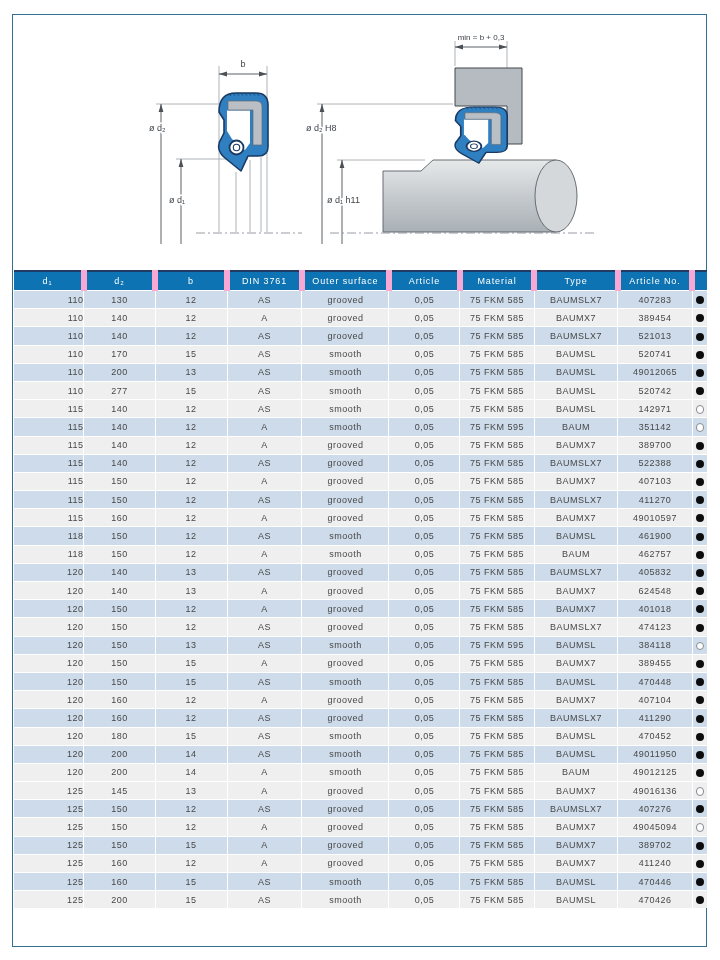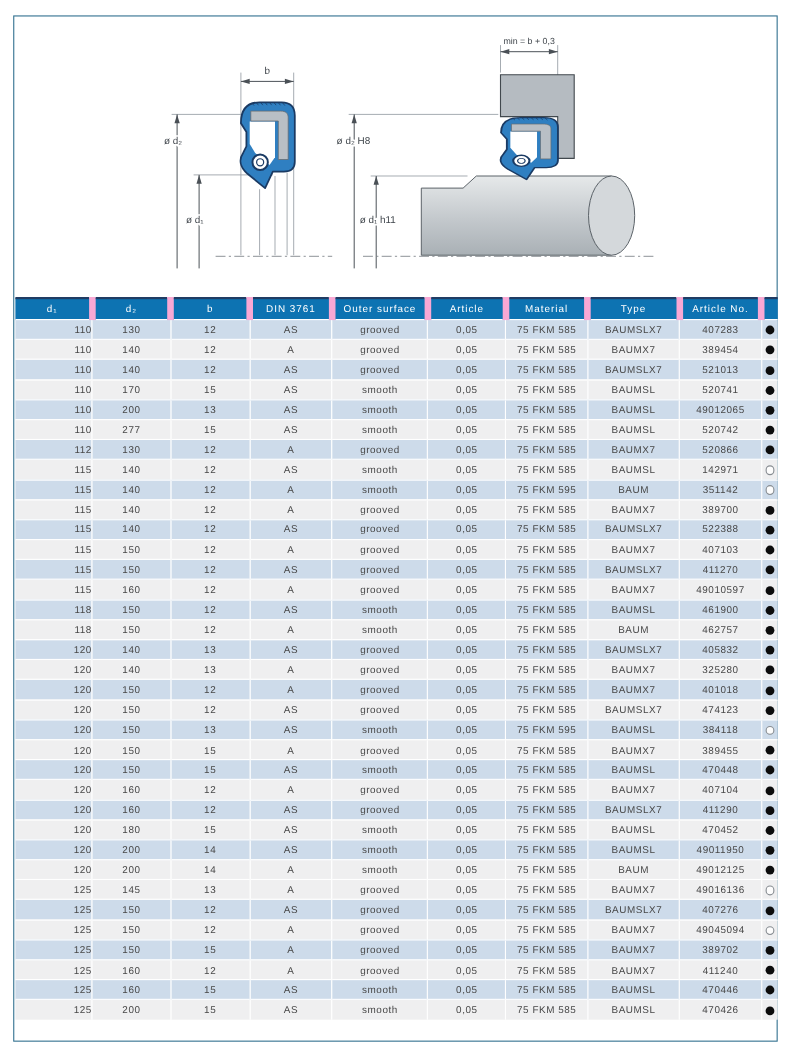--- a/index.html
+++ b/index.html
@@ -214,32 +214,20 @@
             <td>277</td>
             <td>15</td>
             <td>AS</td>
             <td>smooth</td>
             <td>0,05</td>
             <td>75 FKM 585</td>
             <td>BAUMSL</td>
             <td>520742</td>
             <td><span class="dot"></span></td>
           </tr>
-          <tr class="r-blue">
-            <td>112</td>
-            <td>130</td>
-            <td>12</td>
-            <td>A</td>
-            <td>grooved</td>
-            <td>0,05</td>
-            <td>75 FKM 585</td>
-            <td>BAUMX7</td>
-            <td>520866</td>
-            <td><span class="dot"></span></td>
-          </tr>
           <tr class="r-gray">
             <td>115</td>
             <td>140</td>
             <td>12</td>
             <td>AS</td>
             <td>smooth</td>
             <td>0,05</td>
             <td>75 FKM 585</td>
             <td>BAUMSL</td>
             <td>142971</td>
@@ -355,21 +343,21 @@
           </tr>
           <tr class="r-gray">
             <td>120</td>
             <td>140</td>
             <td>13</td>
             <td>A</td>
             <td>grooved</td>
             <td>0,05</td>
             <td>75 FKM 585</td>
             <td>BAUMX7</td>
-            <td>325280</td>
+            <td>624548</td>
             <td><span class="dot"></span></td>
           </tr>
           <tr class="r-blue">
             <td>120</td>
             <td>150</td>
             <td>12</td>
             <td>A</td>
             <td>grooved</td>
             <td>0,05</td>
             <td>75 FKM 585</td>

